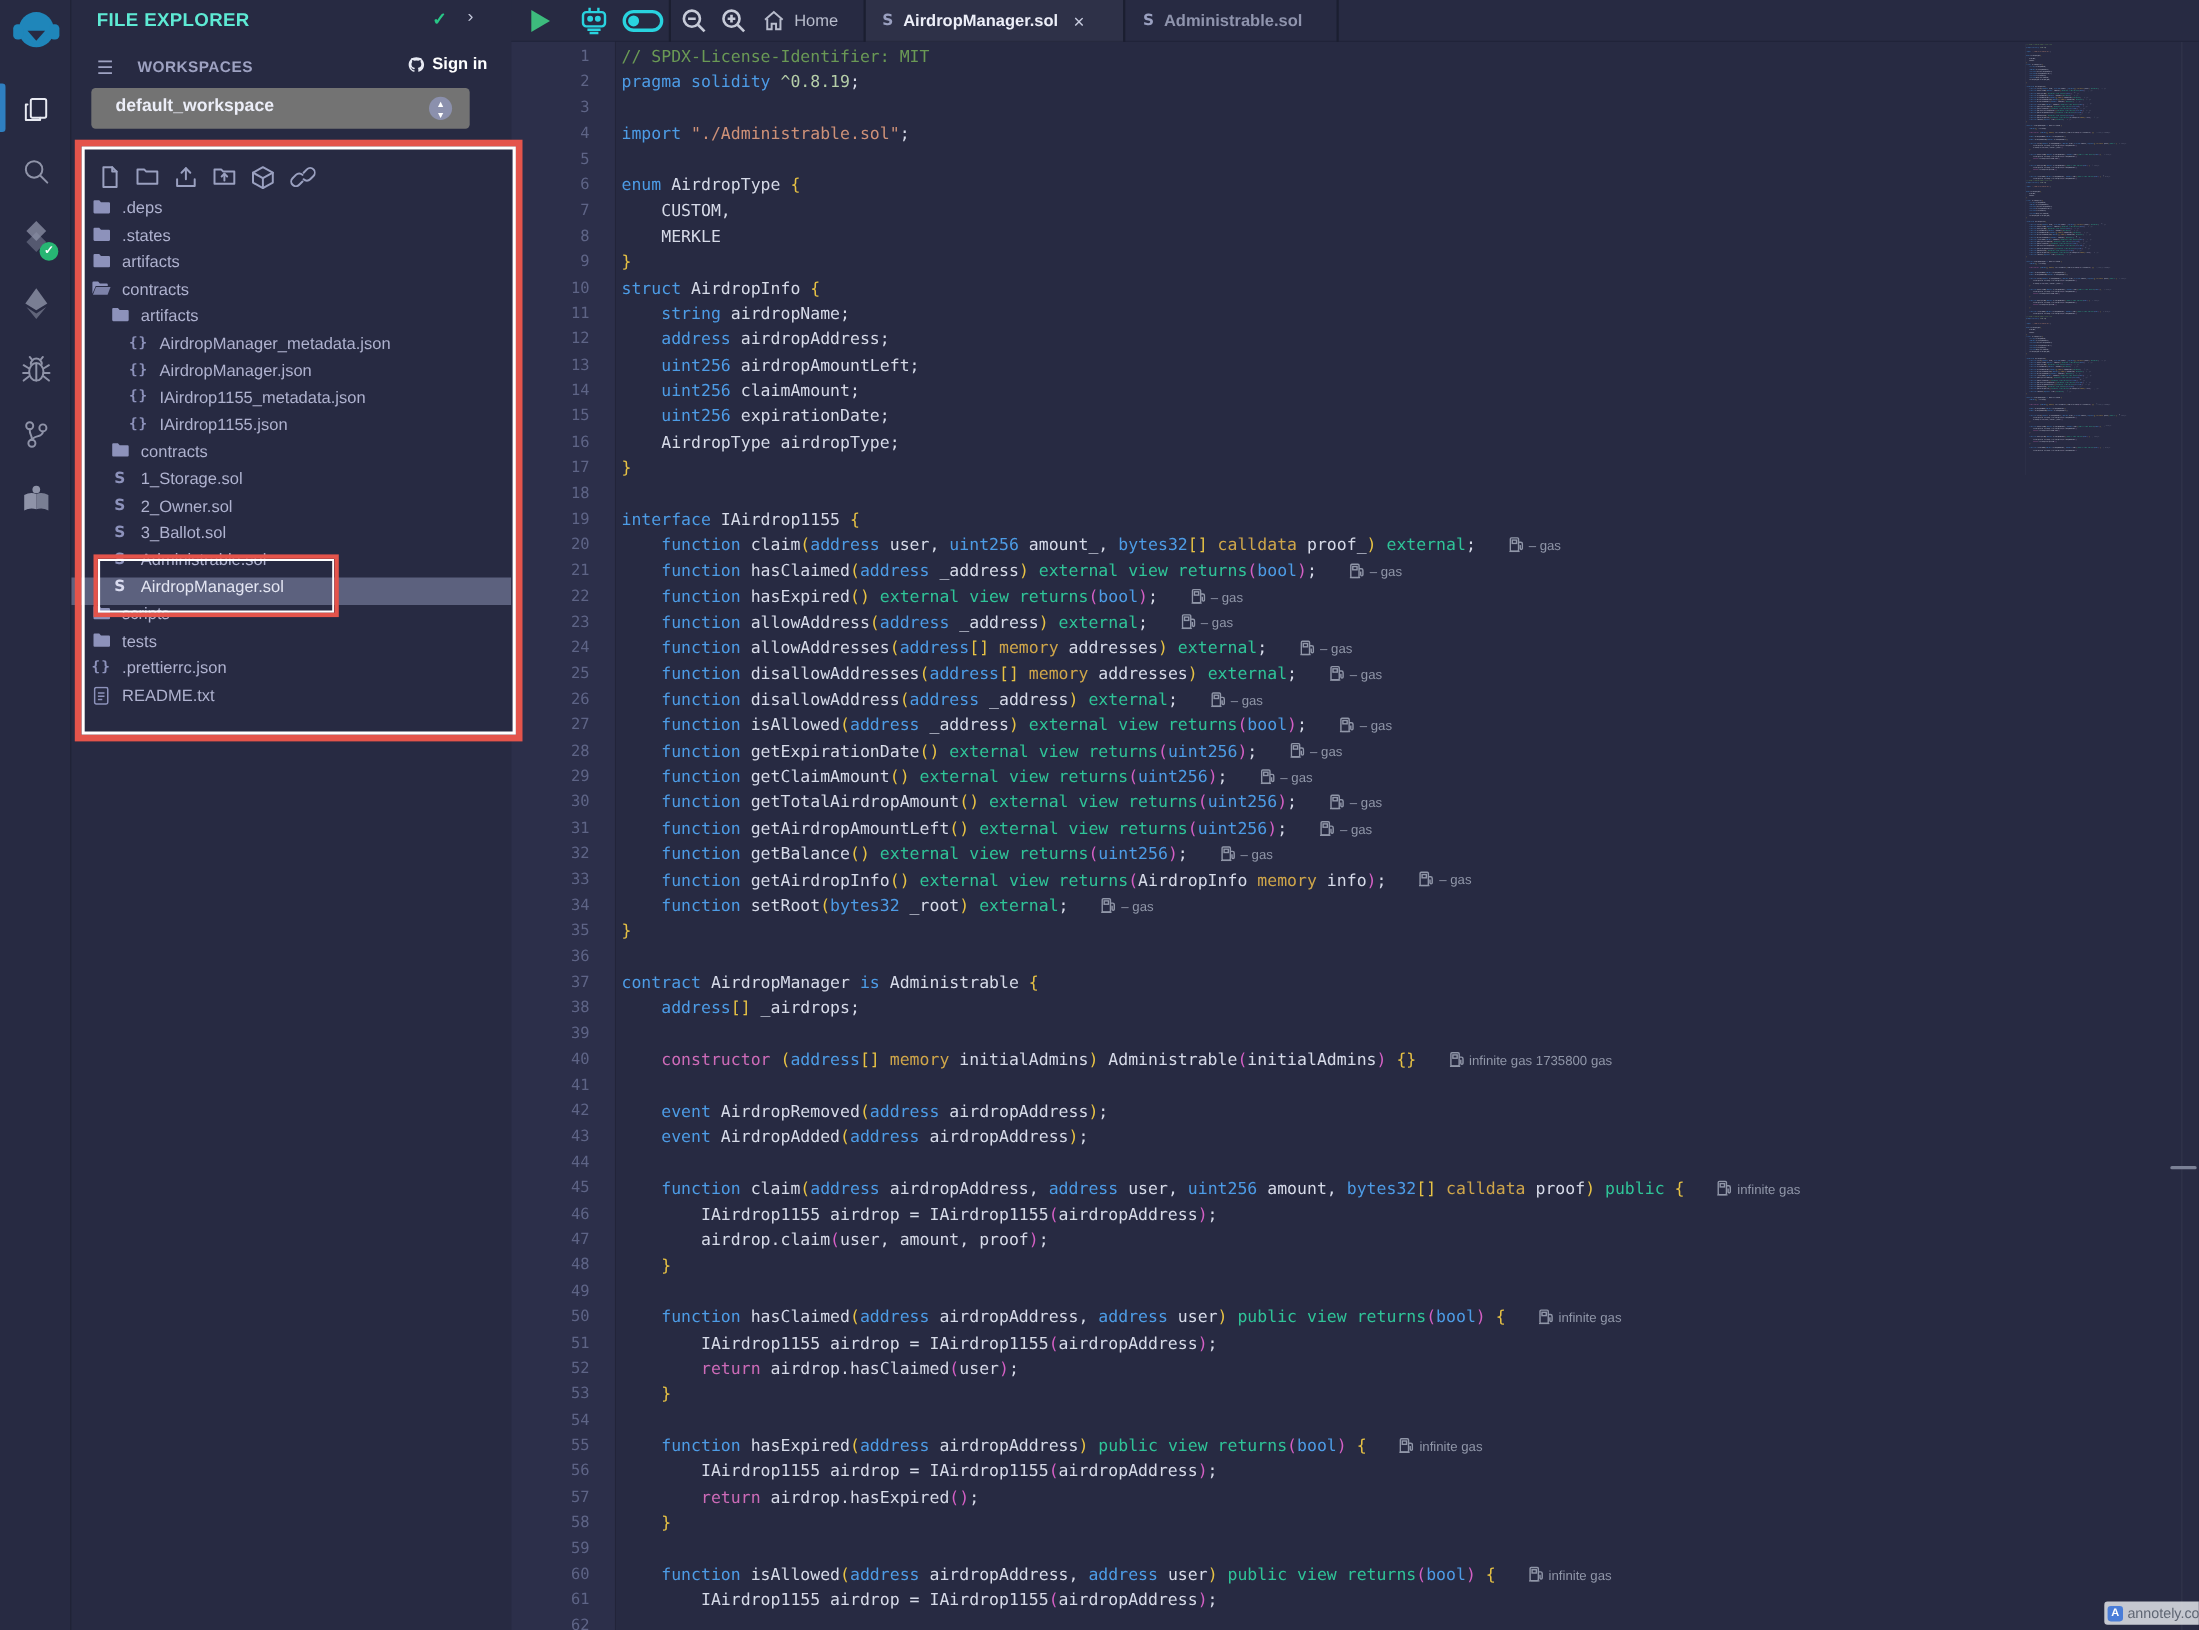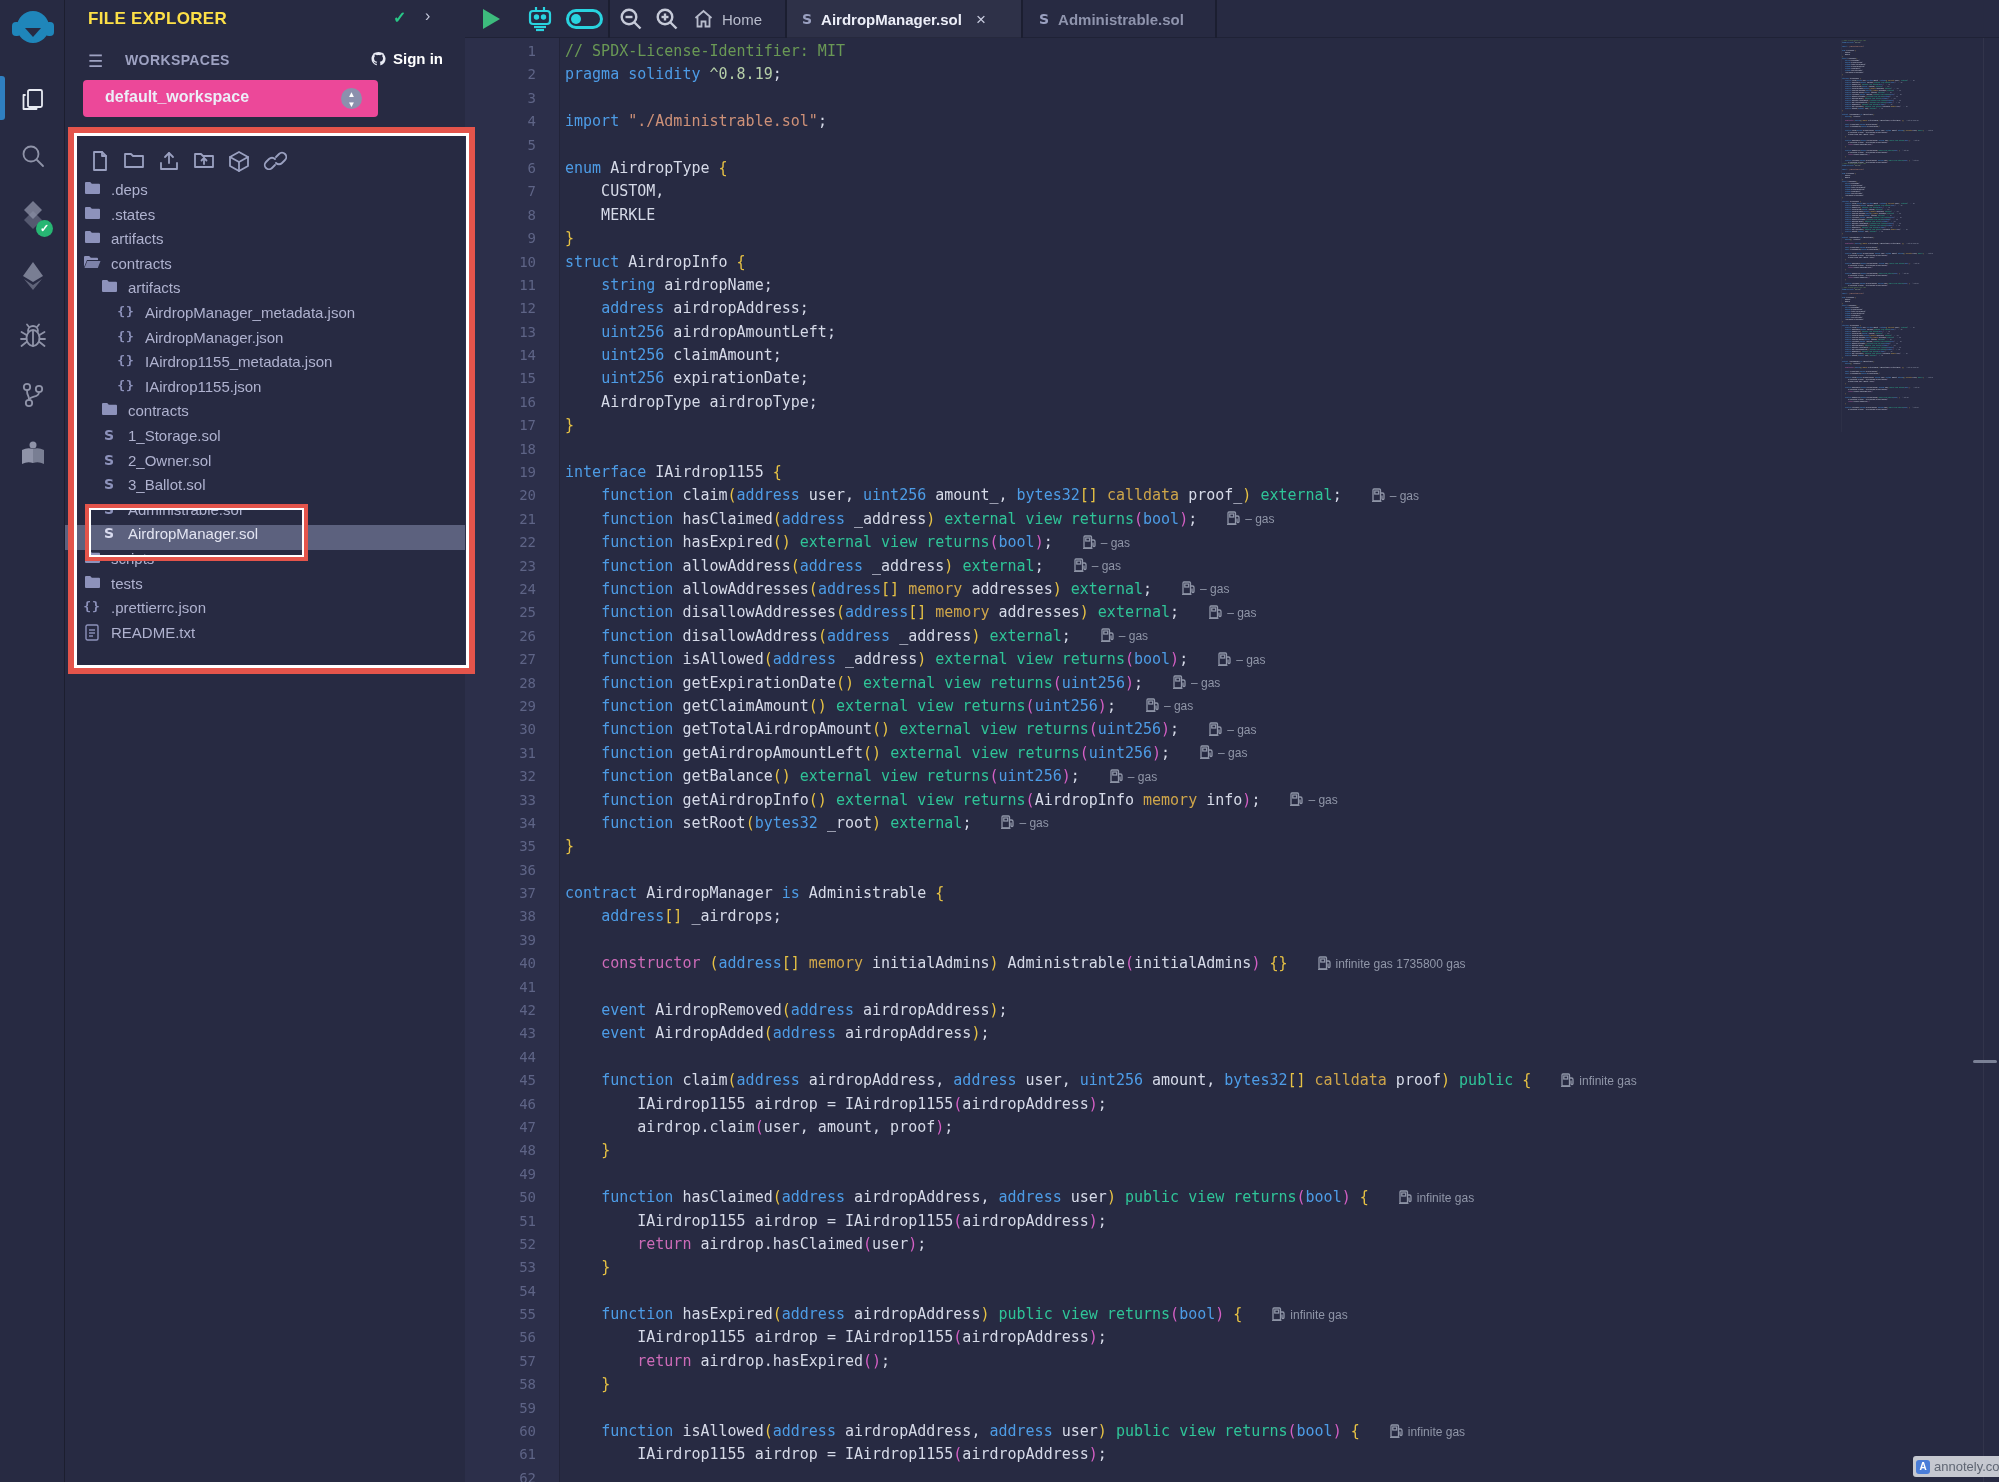--- a/index.html
+++ b/index.html
@@ -9,28 +9,28 @@
   
   .rail{position:absolute;left:0;top:0;width:65px;height:100%;background:#272a42;border-right:1px solid rgba(0,0,0,.28)}
   .rail-item{position:absolute;left:0;width:65px;display:flex;justify-content:center;align-items:center;color:#8f93a8}
   .rail-item svg{display:block}
   .rail-active-bar{position:absolute;left:0;top:76px;width:5px;height:44px;background:#2f7fc0;border-radius:0 3px 3px 0}
   .badge-check{position:absolute;width:17px;height:17px;border-radius:50%;background:#27b673;color:#fff;font-size:11px;line-height:17px;text-align:center;font-weight:bold}
 
   
   .panel{position:absolute;left:65px;top:0;width:400px;height:100%;background:#272a42}
   .panel-header{position:absolute;left:0;top:0;width:100%;height:38px}
-  .panel-title{position:absolute;left:23px;top:9px;font-size:17px;font-weight:700;color:#fde047;letter-spacing:.3px}
+  .panel-title{position:absolute;left:23px;top:9px;font-size:17px;font-weight:700;color:#5eead4;letter-spacing:.3px}
   .hdr-check{position:absolute;left:328px;top:8px;color:#28c787;font-size:16px;font-weight:700}
   .hdr-chevron{position:absolute;left:360px;top:7px;color:#c3c7da;font-size:16px}
   .ws-row{position:absolute;left:0;top:46px;width:100%;height:30px}
   .burger{position:absolute;left:23px;top:5px;color:#9ea2c2;font-size:17px}
   .ws-label{position:absolute;left:60px;top:6px;color:#9ea2c2;font-size:14px;font-weight:600;letter-spacing:.4px}
   .signin{position:absolute;right:22px;top:4px;display:flex;align-items:center;gap:6px;color:#ffffff;font-size:15px;font-weight:600}
-  .ws-select{position:absolute;left:18px;top:80px;width:295px;height:37px;background:#ec4899;border-radius:4px}
+  .ws-select{position:absolute;left:18px;top:80px;width:344px;height:37px;background:#737373;border-radius:4px}
   .ws-select .ws-name{position:absolute;left:22px;top:8px;color:#eceef8;font-size:16px;font-weight:600}
   .ws-badge{position:absolute;right:16px;top:8px;width:21px;height:21px;border-radius:50%;background:#8b90ad;color:#fff;font-size:8px;line-height:10px;text-align:center;padding-top:2px}
   .tree-toolbar{position:absolute;left:25px;top:150px;display:flex;gap:13px;color:#9aa0c0}
   .tree{position:absolute;left:0px;top:181px;width:100%}
   .tree-row{position:relative;height:24.6px;display:flex;align-items:flex-start;color:#afb2cf;font-size:15px;white-space:nowrap}
   .tree-row.selected{background:#5c617e;color:#e3e5f2}
   .tree-ic{display:inline-flex;width:18px;justify-content:center;margin-right:10px;color:#8d92bb;flex:none}
   .tree-row.selected .tree-ic{color:#d9dbef}
   .ic-sol{font-weight:700;font-size:14px;font-family:"DejaVu Sans",sans-serif}
   .ic-json{font-weight:700;font-size:13px;letter-spacing:1px;font-family:"DejaVu Sans Mono",monospace}

